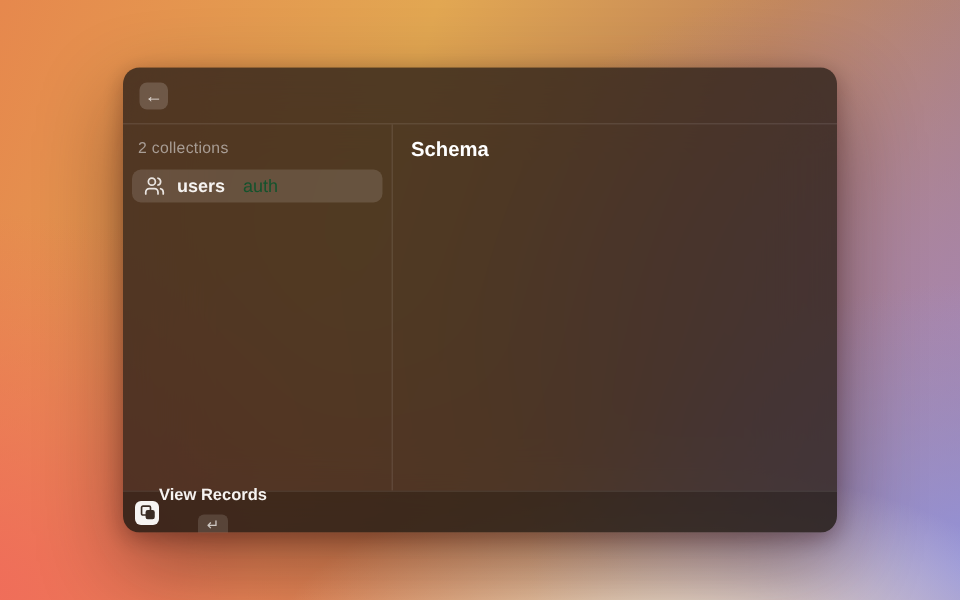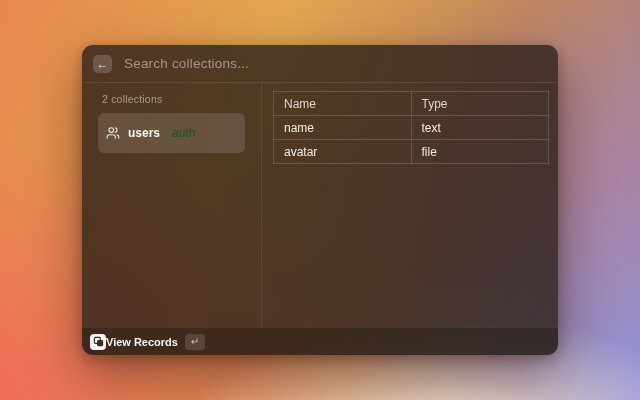--- a/index.html
+++ b/index.html
@@ -47,27 +47,27 @@
   .search-placeholder {
     margin-left: 12px; font-size: 13.5px; letter-spacing: 0.2px;
     color: #a2978e; flex: 1;
   }
 
   
   .content { flex: 1; display: flex; min-height: 0; }
   .sidebar {
     width: 180px; flex: 0 0 180px;
     border-right: 1px solid rgba(255,255,255,0.09);
-    padding: 7px 16px;
+    padding: 7px 6px;
   }
   .count {
     font-size: 10.5px; color: #a89d95; margin: 3px 4px 8px 4px; letter-spacing: 0.2px;
   }
   .item {
-    height: 40px; display: flex; align-items: center;
+    height: 22px; display: flex; align-items: center;
     padding: 0 8px; gap: 8px; border-radius: 6px; margin-bottom: 4px;
     cursor: pointer;
   }
   .item.selected { background: rgba(255,255,255,0.13); }
   .item .icn { width: 14px; height: 14px; color: #e9e4e0; flex: 0 0 14px; }
   .item .icn svg { width: 14px; height: 14px; display: block; }
   .item .label { font-size: 12px; font-weight: 600; color: #f6f3f1; }
   .item .sub { font-size: 12px; color: #14532d; margin-left: 4px; }
 
   .main { flex: 1; padding: 8px 9px 0 11px; min-width: 0; }
@@ -91,42 +91,41 @@
     padding: 0 8px;
     background: rgba(15,10,8,0.28);
     border-top: 1px solid rgba(255,255,255,0.08);
   }
   .app-icon {
     width: 16px; height: 16px; border-radius: 4px; background: #f6f4f2;
     display: flex; align-items: center; justify-content: center; flex: 0 0 16px;
   }
   .app-icon svg { width: 11px; height: 11px; display: block; }
   .footer-left-label { font-size: 11px; color: #d7d1cc; margin-left: 10px; flex: 1; }
-  .footer-right { display: flex; align-items: center; gap: 7px; padding-right: 2px; }
+  .footer-right { display: flex; align-items: center; gap: 7px; padding-right: 2px; flex-direction: column; }
   .footer-right-label { font-size: 11px; font-weight: 700; color: #f6f3f1; }
   .key-badge {
     min-width: 20px; height: 16px; border-radius: 4px;
     background: rgba(255,255,255,0.13);
     color: #cdc7c2; font-size: 10px; line-height: 16px;
     display: flex; align-items: center; justify-content: center;
     padding: 0 4px;
   }
 </style>
 </head>
 <body>
 
 <div class="wallpaper"></div>
 
 <div class="window">
 
   <div class="topbar">
     <button class="back-btn">
       <span>←</span>
     </button>
-    <div class="search-placeholder">Search collections...</div>
   </div>
 
   <div class="content">
 
     <div class="sidebar">
       <div class="count">2 collections</div>
 
       <div class="item selected">
         <span class="icn">
           <svg viewBox="0 0 24 24" fill="none" stroke="currentColor" stroke-width="2" stroke-linecap="round" stroke-linejoin="round">
@@ -136,38 +135,21 @@
             <path d="M16 3.13a4 4 0 0 1 0 7.75"></path>
           </svg>
         </span>
         <span class="label">users</span>
         <span class="sub">auth</span>
       </div>
 
     </div>
 
     <div class="main">
-      <table class="schema">
-        <thead>
-          <tr>
-            <th>Name</th>
-            <th>Type</th>
-          </tr>
-        </thead>
-        <tbody>
-          <tr>
-            <td>name</td>
-            <td>text</td>
-          </tr>
-          <tr>
-            <td>avatar</td>
-            <td>file</td>
-          </tr>
-        </tbody>
-      </table>
+      <h2>Schema</h2>
     </div>
 
   </div>
 
   <div class="footer">
     <span class="app-icon">
       <svg viewBox="0 0 24 24" fill="none" stroke="#3a2c24" stroke-width="2.4" stroke-linejoin="round">
         <rect x="3" y="3" width="13" height="13" rx="2"></rect>
         <rect x="10" y="10" width="11" height="11" rx="2" fill="#3a2c24"></rect>
       </svg>

